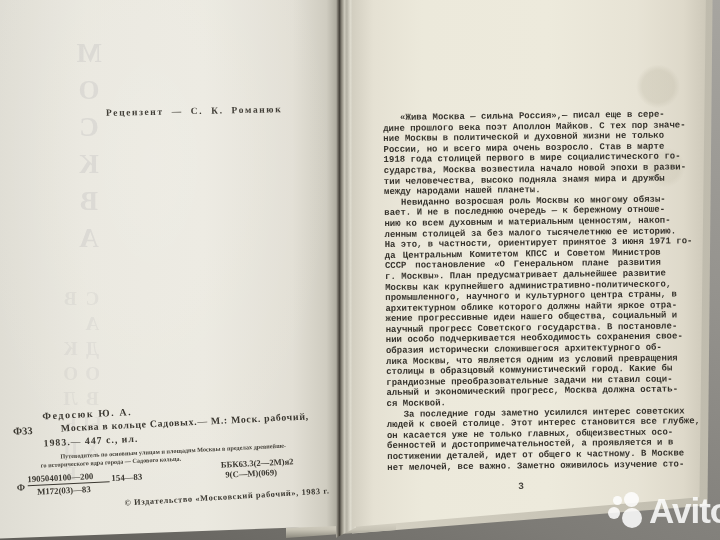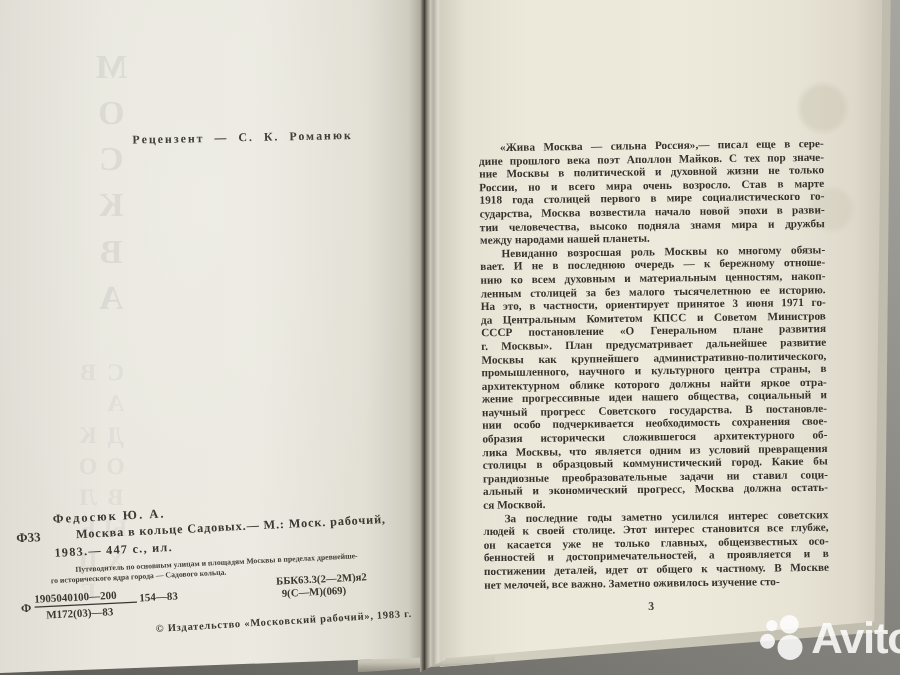--- a/index.html
+++ b/index.html
@@ -19,21 +19,21 @@
       linear-gradient(90deg,#dfddd4 0%,#e9e7de 25%,#ebe9e0 60%,#e2dfd5 86%,#cfccc0 96%,#a2a093 100%);
     clip-path:polygon(0 0,100% 0,100% 97.4%,0 99.7%);}
   .gutter{position:absolute;left:336px;top:0;width:20px;height:540px;
     background:linear-gradient(90deg,#b5b2a7 0%,#6e6a60 10%,#44413a 18%,#8a867a 28%,#cbc8bb 42%,#b4b1a4 54%,#dedbce 72%,#cfccbf 85%,#e3e0d3 100%);
     clip-path:polygon(0 0,100% 0,100% 97.7%,0 99.6%);}
   .right-page{position:absolute;left:352px;top:0;width:356px;height:540px;
     background:
       radial-gradient(circle at 86% 16%,rgba(187,182,162,0.30) 0 16px,rgba(187,182,162,0) 22px),
       radial-gradient(circle at 88% 31%,rgba(187,182,162,0.22) 0 14px,rgba(187,182,162,0) 20px),
       linear-gradient(90deg,#d2cec0 0%,#e5e1d3 6%,#ece9db 20%,#edeadc 55%,#e7e3d5 80%,#ded9ca 93%,#ccc7b8 100%);
-    clip-path:polygon(0 0,99.4% 0,97.6% 92.1%,0 97.6%);}
+    clip-path:polygon(0 0,99.4% 0,97.6% 92.1%,0 97.6%);font-family:Liberation Mono, monospace;}
   
   .showthrough{position:absolute;writing-mode:vertical-rl;text-orientation:upright;
     transform:scaleX(-1);font-weight:700;pointer-events:none;}
   .st1{left:74px;top:38px;height:230px;font-size:27px;letter-spacing:7px;color:rgba(85,92,112,0.10);}
   .st2{left:60px;top:288px;height:230px;font-size:19px;letter-spacing:4px;color:rgba(85,92,112,0.065);}
   .reviewer{position:absolute;left:106px;top:106px;font-size:9.5px;font-weight:700;
     letter-spacing:1.6px;word-spacing:4px;color:#413e37;transform:rotate(-1.2deg);}
   .imprint{position:absolute;left:10px;top:410px;width:332px;height:120px;
     color:#3b3831;transform:rotate(-2.8deg);transform-origin:0 0;}
   .imprint>div{position:absolute;white-space:nowrap;}

